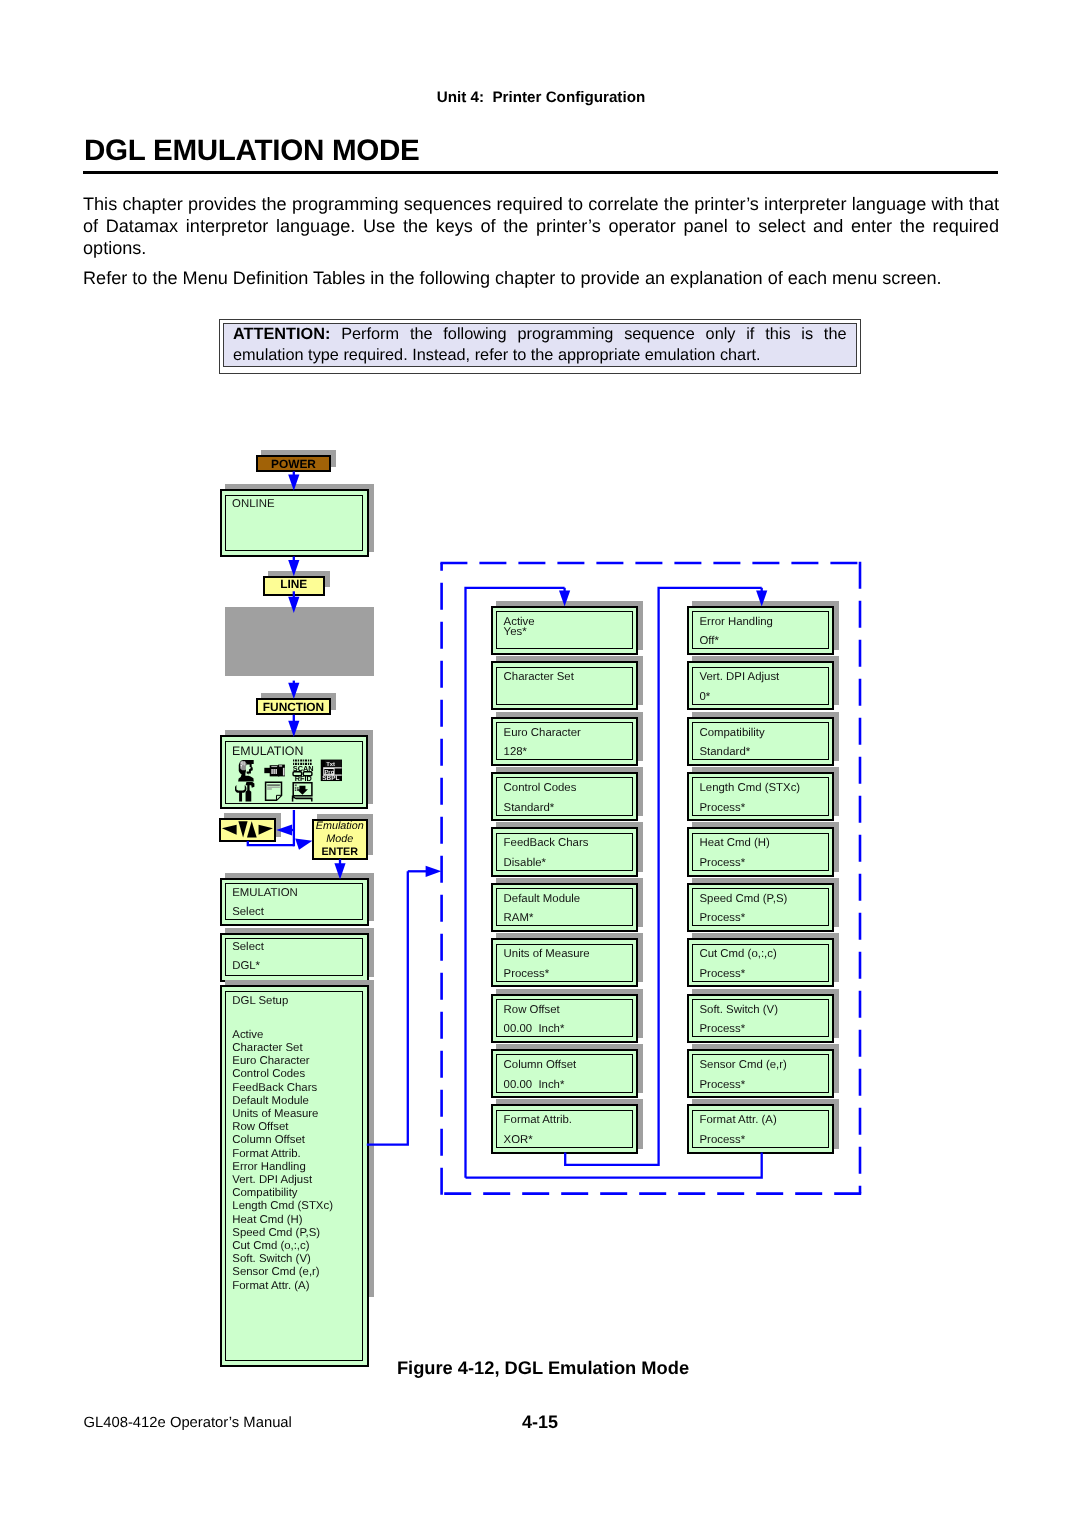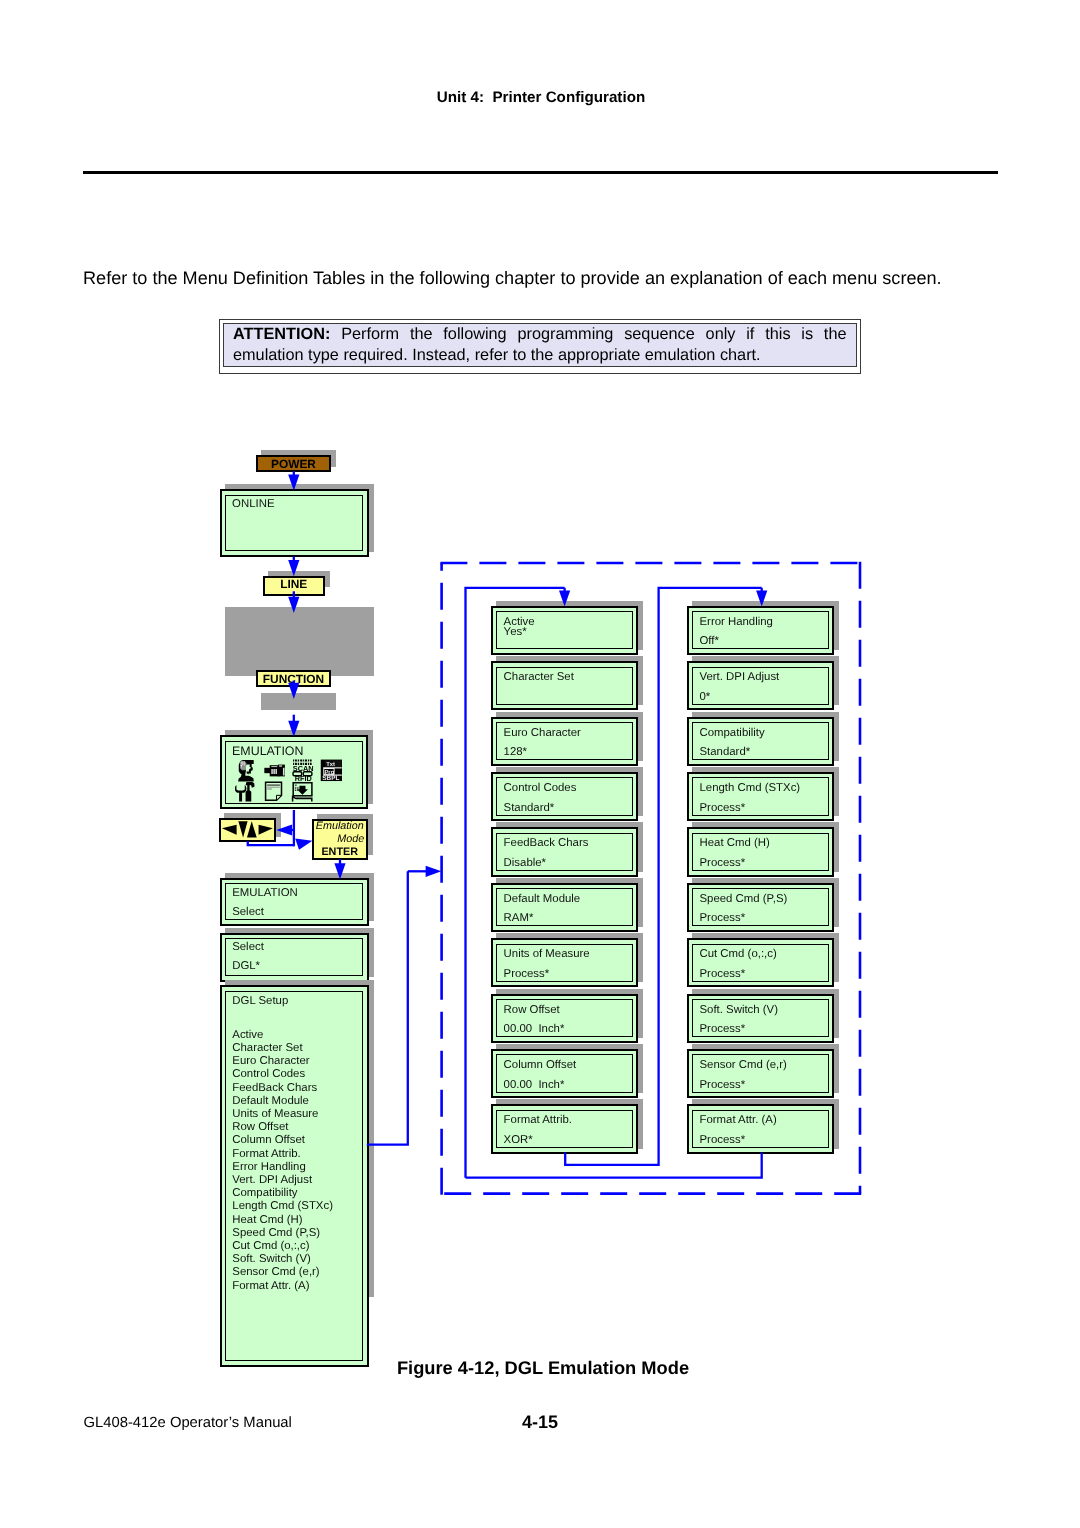--- a/index.html
+++ b/index.html
@@ -27,21 +27,23 @@
   .keybox{position:absolute;box-sizing:border-box;border:2.6px solid #000;}
   .lcdtxt{position:absolute;font-size:11.4px;color:#111;white-space:pre;}
   .keytxt{position:absolute;width:100%;text-align:center;font-weight:bold;font-size:11.9px;color:#000;}
   #footR{position:absolute;left:0;top:1411.5px;width:1080px;text-align:center;font-size:18px;font-weight:bold;}
 </style>
 </head>
 <body>
 
 <div class="page">
   <div id="header">Unit 4:  Printer Configuration</div>
+  <div id="title">DGL EMULATION MODE</div>
   <div id="titlerule"></div>
+  <div class="para" id="p1">This chapter provides the programming sequences required to correlate the printer’s interpreter language with that of Datamax interpretor language. Use the keys of the printer’s operator panel to select and enter the required options.</div>
   <div class="para" id="p2">Refer to the Menu Definition Tables in the following chapter to provide an explanation of each menu screen.</div>
   <div id="attnOuter">
       <div id="attn"><b>ATTENTION:</b> <span>Perform the following programming sequence only if this is the emulation type required. Instead, refer to the appropriate emulation chart.</span></div>
     </div>
   <div id="figcap">Figure 4-12, DGL Emulation Mode</div>
   <div id="footL">GL408-412e Operator’s Manual</div>
   <div id="footR">4-15</div>
 
   <div id="chart">
     <svg id="chartsvg" viewBox="0 0 1080 1528">
@@ -86,21 +88,21 @@
         <div class="lcdbox" style="left: 219.5px; top: 489px; width: 149px; height: 67.5px; background: rgb(204, 255, 204);">
           <div class="inner"></div>
           <div class="lcdtxt" style="left: 10.6px; top: 6.5px;">ONLINE</div>
         </div>
         <div class="shadow" style="left: 267.5px; top: 570.5px; width: 62.5px; height: 16px; background: rgb(160, 160, 160);"></div>
         <div class="keybox" style="left: 262.5px; top: 575.5px; width: 62.5px; height: 20px; background: rgb(253, 253, 149);">
           <div class="keytxt" style="top: -1px;">LINE</div>
         </div>
         <div class="shadow" style="left: 224.5px; top: 607px; width: 149px; height: 68.5px; background: rgb(160, 160, 160);"></div>
         <div class="shadow" style="left: 261px; top: 693px; width: 75px; height: 16.5px; background: rgb(160, 160, 160);"></div>
-        <div class="keybox" style="left: 256px; top: 670px; width: 75px; height: 16.5px; background: rgb(253, 253, 149);">
+        <div class="keybox" style="left: 256px; top: 698px; width: 75px; height: 16.5px; background: rgb(253, 253, 149);">
           <div class="keytxt" style="top: -0.5px;">FUNCTION</div>
         </div>
         <div class="shadow" style="left: 224.5px; top: 730px; width: 148.9px; height: 74.2px; background: rgb(160, 160, 160);"></div>
         <div class="lcdbox" style="left: 219.5px; top: 735px; width: 148.9px; height: 74.2px; background: rgb(204, 255, 204);">
           <div class="inner"></div>
           <div class="lcdtxt" style="left: 10.6px; top: 7.1px; font-size: 12.4px;">EMULATION</div>
           <svg viewBox="0 0 120 48" width="107.3" height="43" style="position:absolute;left:13.3px;top:21.7px;">
             <g fill="#000">
               <path d="M9.0 1.0 L20.9 1.0 L20.9 5.6 L18.6 5.6 L18.6 8.4 L19.8 9.8 L19.8 12.6 L17.8 13.4 L17.8 16.2 L15.0 16.2 L15.0 18.6 L17.5 19.6 L20.6 21.6 L21.0 25.0 L3.5 25.0 L4.1 21.8 L6.4 20.0 L7.4 17.0 L5.6 16.0 L4.2 13.4 L4.2 6.8 L5.2 3.8 L6.6 2.0 Z"></path>
               <path d="M6.0 2.6 C7.8 2.0 9.8 2.0 11.4 2.8 L12.6 4.6 L12.9 11.2 L11.2 12.6 L8.0 12.6 L6.2 11.0 L5.8 6.0 Z" fill="#8f8f8f"></path>
@@ -169,21 +171,21 @@
           <svg viewBox="0 0 56.7 23.2" width="56.7" height="23.2" style="position:absolute;left:-2.6px;top:-2.6px">
             <polygon points="2.9,10.2 17.6,6.7 17.6,16.8"></polygon>
             <polygon points="19.4,3.3 28.6,3.3 24.1,19.5"></polygon>
             <polygon points="32.7,3.3 37.7,19.5 28.0,19.5"></polygon>
             <polygon points="39.6,6.7 53.9,10.2 39.6,16.8"></polygon>
           </svg>
         </div>
         <div class="shadow" style="left: 316.5px; top: 813.8px; width: 56.4px; height: 41.1px; background: rgb(160, 160, 160);"></div>
         <div class="keybox" style="left: 311.5px; top: 818.8px; width: 56.4px; height: 41.1px; background: rgb(253, 253, 149);">
           <div class="keytxt" style="top: -1.2px; font-size: 10.8px; font-style: italic; font-weight: normal;">Emulation</div>
-          <div class="keytxt" style="top: 11.8px; font-size: 10.8px; font-style: italic; font-weight: normal; padding-left: 11px;">Mode</div>
+          <div class="keytxt" style="top: 11.8px; font-size: 10.8px; font-style: italic; font-weight: normal;">Mode</div>
           <div class="keytxt" style="top: 24.8px; font-size: 10.8px; font-style: normal; font-weight: bold;">ENTER</div>
         </div>
         <div class="shadow" style="left: 224.5px; top: 872.7px; width: 149.2px; height: 48px; background: rgb(160, 160, 160);"></div>
         <div class="lcdbox" style="left: 219.5px; top: 877.7px; width: 149.2px; height: 48px; background: rgb(204, 255, 204);">
           <div class="inner"></div>
           <div class="lcdtxt" style="left: 10.7px; top: 7.4px;">EMULATION</div>
           <div class="lcdtxt" style="left: 10.7px; top: 25.9px;">Select</div>
         </div>
         <div class="shadow" style="left: 224.5px; top: 927.5px; width: 149.2px; height: 49.1px; background: rgb(160, 160, 160);"></div>
         <div class="lcdbox" style="left: 219.5px; top: 932.5px; width: 149.2px; height: 49.1px; background: rgb(204, 255, 204);">

